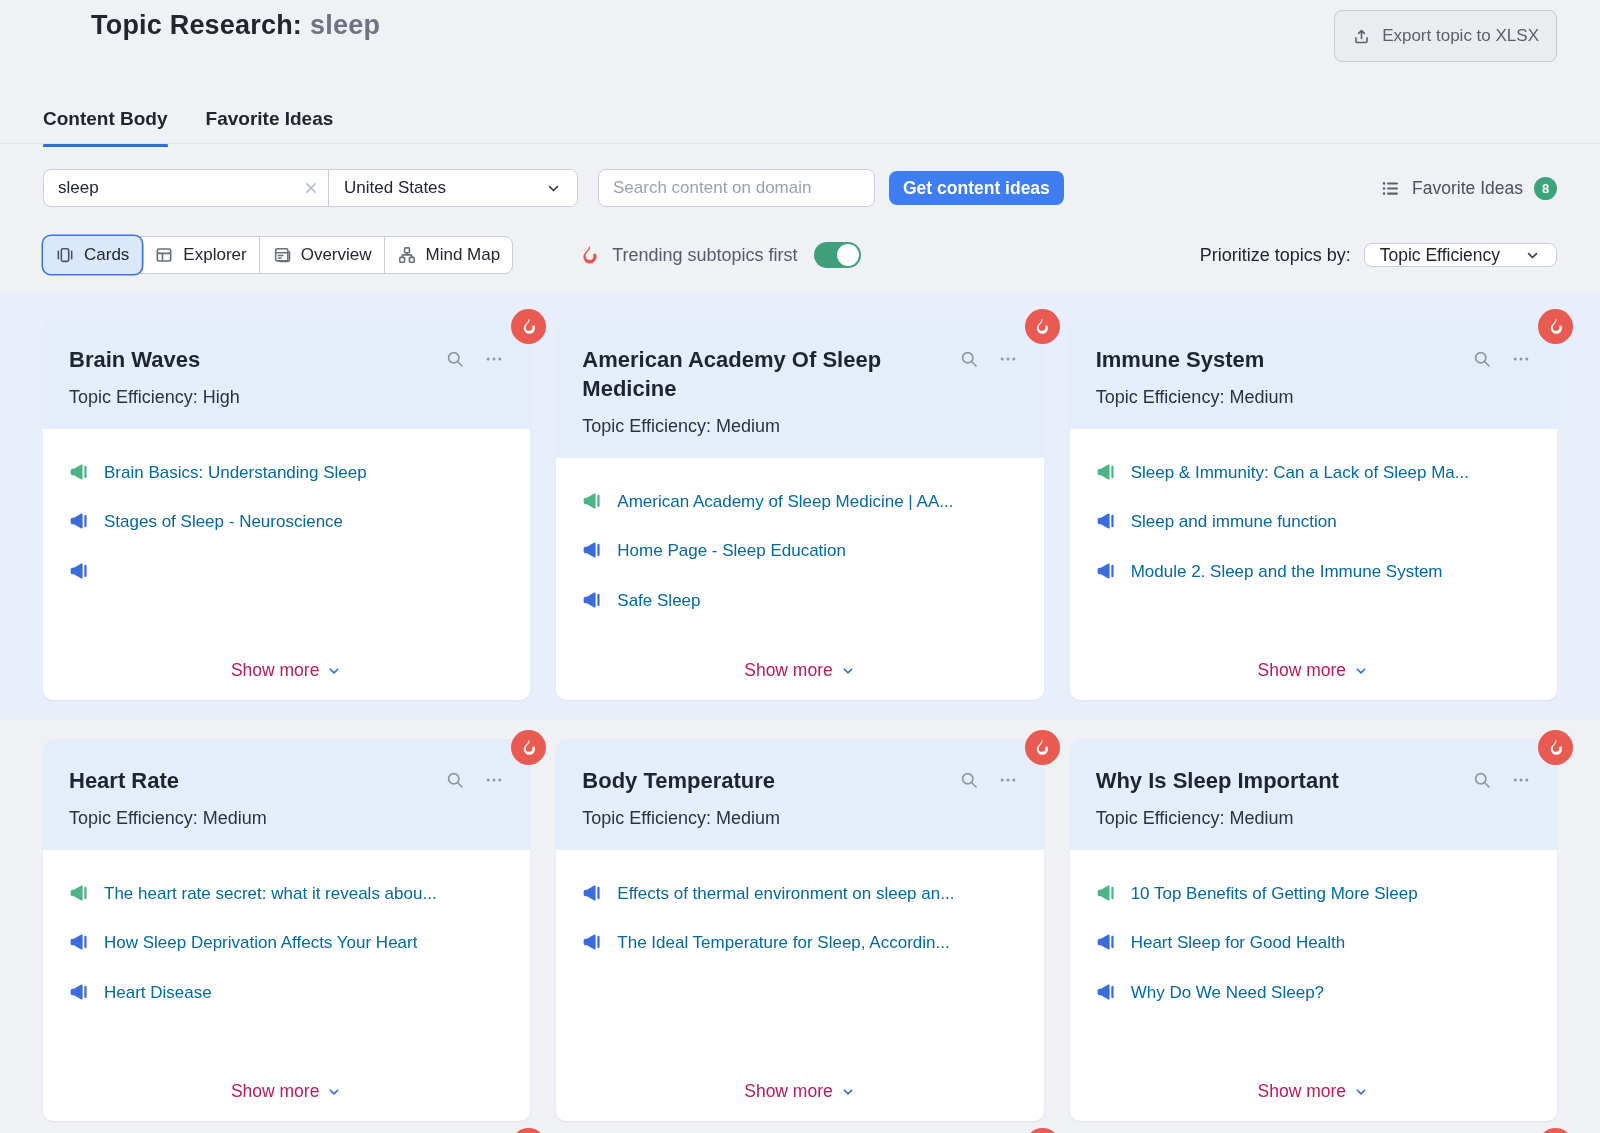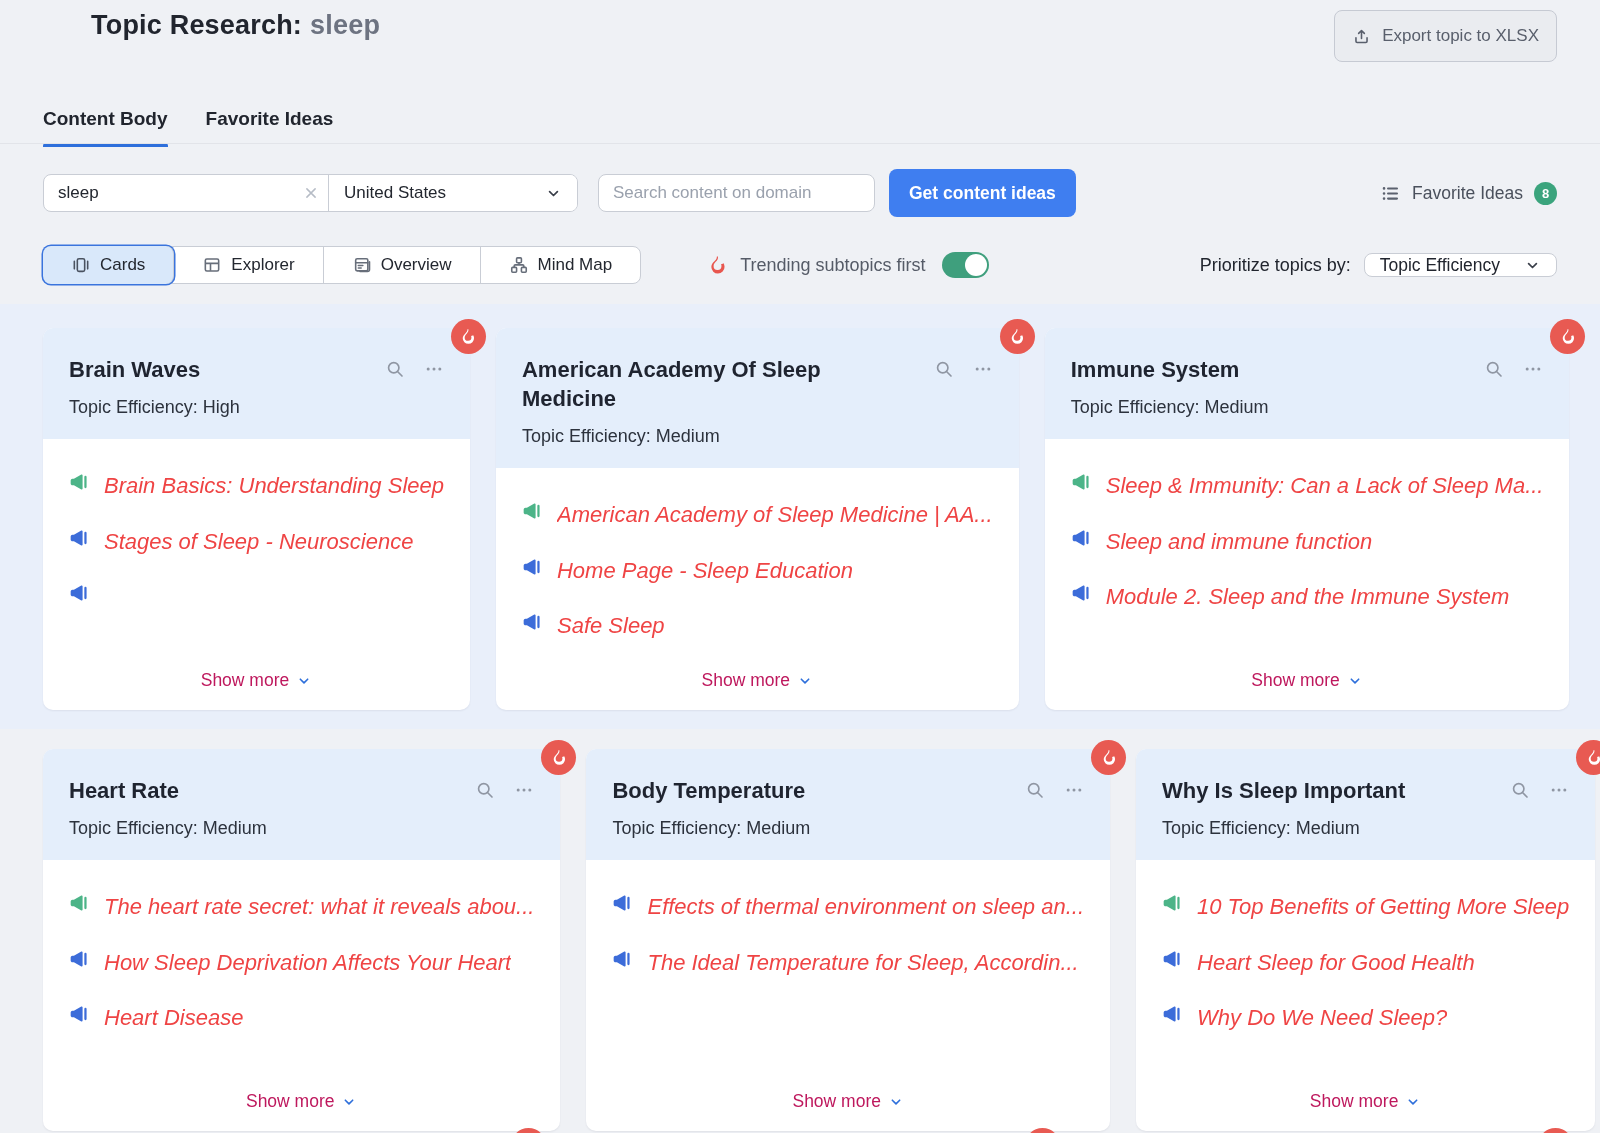--- a/index.html
+++ b/index.html
@@ -54,38 +54,38 @@
     padding:0 15px; font-size:17px; color:#23272f; cursor:pointer; background:#fff;
   }
   .country-select svg { stroke:#3a3f4a; }
   .domain-input {
     margin-left:20px; width:277px; height:38px;
     border:1px solid #c9cdd5; border-radius:8px; background:#fff;
     padding:0 14px; font-family:"Liberation Sans",sans-serif; font-size:17px; color:#23272f; outline:none;
   }
   .domain-input::placeholder { color:#9aa1ad; }
   .primary-btn {
-    margin-left:14px; height:48px; padding:0 20px;
+    margin-left:14px; height:34px; padding:0 14px;
     background:#3f7ef0; color:#fff; border:none; border-radius:8px;
     font-family:"Liberation Sans",sans-serif; font-size:17.5px; font-weight:700; cursor:pointer;
   }
   .controls .spacer, .view-row .spacer { flex:1; }
   .favorites-link { display:flex; align-items:center; gap:11px; cursor:pointer; }
   .favorites-link svg { stroke:#5b616e; }
   .favorites-label { font-size:17.5px; color:#4a505c; font-weight:500; }
   .fav-badge {
     width:23px; height:23px; border-radius:50%; background:#3ba47d; color:#fff;
     font-size:13px; font-weight:700; display:flex; align-items:center; justify-content:center;
   }
 
   
   .view-row { display:flex; align-items:center; padding:0 43px; margin-top:29px; }
   .segments { display:flex; height:38px; background:#fff; border:1px solid #c9cdd5; border-radius:8px; }
   .segment {
-    display:flex; align-items:center; gap:9px; padding:0 28px;
+    display:flex; align-items:center; gap:9px; padding:0 12px;
     font-size:17px; color:#23272f; border-right:1px solid #c9cdd5; cursor:pointer;
   }
   .segment:last-child { border-right:none; }
   .segment svg { stroke:#676e7a; }
   .segment.active {
     background:#d9e8fa; border-radius:8px;
     box-shadow:0 0 0 1.5px #3a74dd; margin:-1px 0 -1px -1px; height:38px;
     position:relative; z-index:1;
   }
   .segment.active svg { stroke:#4a5260; }
@@ -119,22 +119,22 @@
   .card-header { background:#e4eefb; border-radius:10px 10px 0 0; padding:27px 26px 21px; }
   .card-title-row { display:flex; justify-content:space-between; align-items:flex-start; gap:14px; }
   .card-title { font-size:22px; font-weight:700; color:#1f2430; line-height:1.32; cursor:pointer; }
   .card-actions { display:flex; gap:19px; padding-top:4px; flex-shrink:0; }
   .card-actions .icon { color:#8f96a3; cursor:pointer; }
   .card-actions svg.stroke { stroke:#8f96a3; }
   .card-actions svg.fill { fill:#8f96a3; }
   .card-eff { margin-top:13px; font-size:18px; color:#2c323d; }
   .card-body { flex:1; display:flex; flex-direction:column; padding:32px 26px 19px; }
   .headline { display:flex; align-items:flex-start; gap:15px; margin-bottom:27px; cursor:pointer; }
-  .headline-text { font-size:22px; color:#ef4444; line-height:1.25; padding-top:1px;
-    white-space:nowrap; overflow:hidden;font-style:italic; }
+  .headline-text { font-size:17px; color:#0369a1; line-height:1.25; padding-top:1px;
+    white-space:nowrap; overflow:hidden; }
   .mega { flex-shrink:0; margin-top:1px; }
   .mega.green svg { fill:#4cb488; }
   .mega.blue svg { fill:#3c6cd9; }
   .show-more {
     margin-top:auto; align-self:center; display:flex; align-items:center; gap:7px;
     color:#be185d; font-size:17.5px; font-weight:500; cursor:pointer;
   }
   .show-more svg { stroke:#2e6fdb; }
 
   

